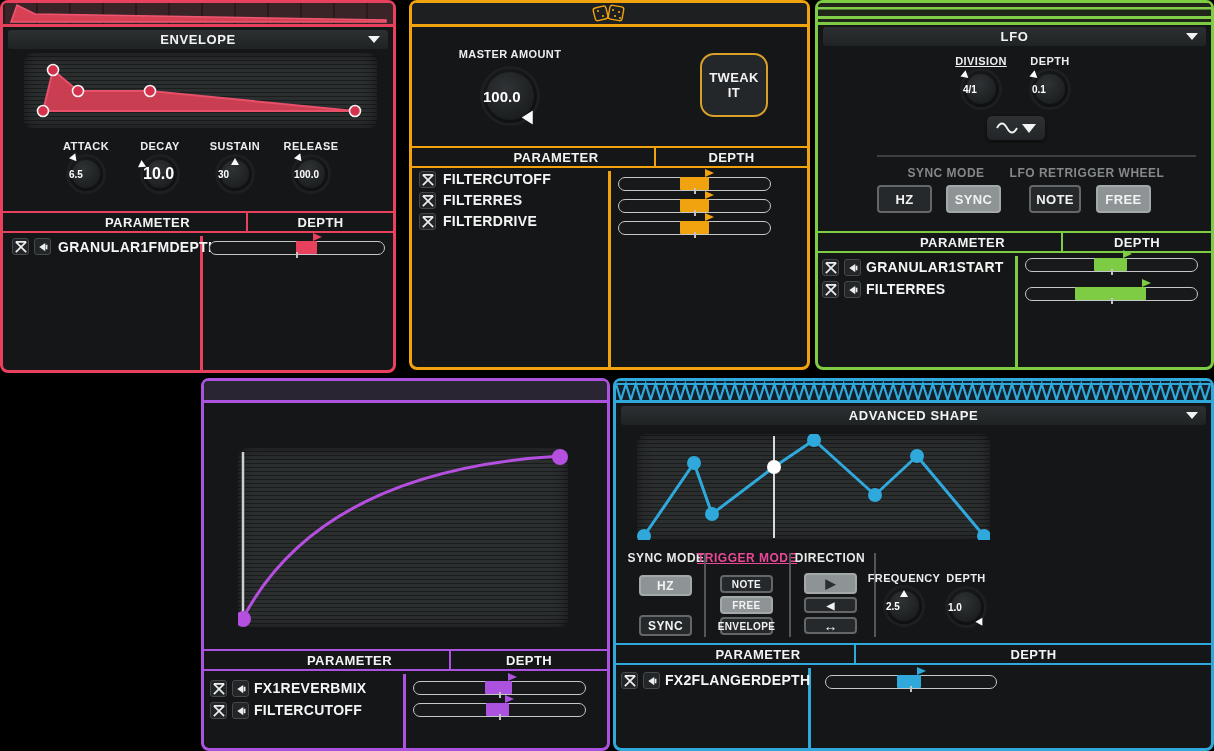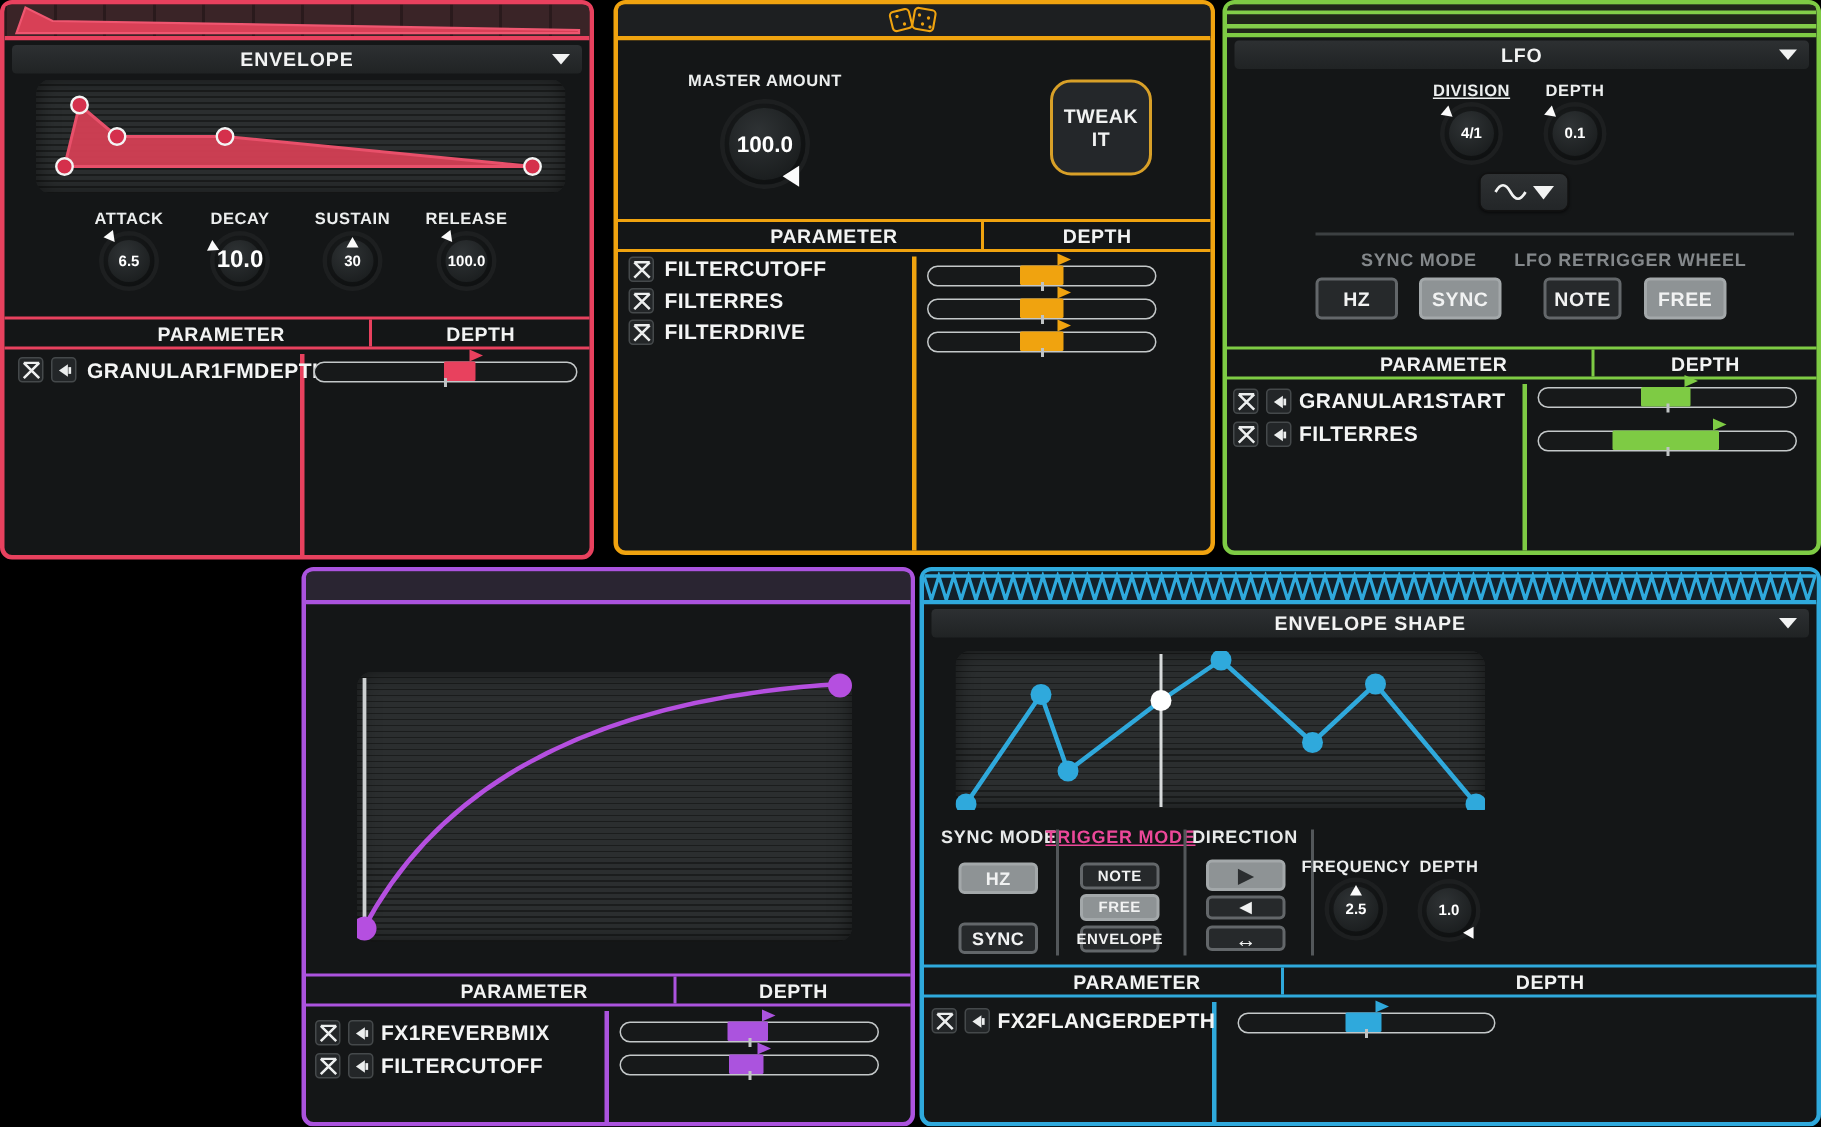--- a/index.html
+++ b/index.html
@@ -15,21 +15,21 @@
             color:#f2f3f3; font-size:13px; letter-spacing:.6px; text-align:center; line-height:19px; }
   .caret { position:absolute; right:8px; top:6px; width:0; height:0;
            border-left:6px solid transparent; border-right:6px solid transparent; border-top:7px solid #f2f3f3; }
   .graphbox { position:absolute; border-radius:10px; background-color:#2b2e2f;
     background-image:repeating-linear-gradient(0deg, rgba(0,0,0,.38) 0 1px, transparent 1px 4px);
     box-shadow:inset 0 0 14px rgba(0,0,0,.55); }
   .klabel { position:absolute; color:#eceeee; font-size:11px; letter-spacing:.4px; text-align:center; transform:translateX(-50%); white-space:nowrap; }
   .knob { position:absolute; border-radius:50%;
     background:radial-gradient(circle at 42% 36%, #2f3335, #1a1d1e 72%);
     box-shadow:inset 0 0 0 3px rgba(0,0,0,.4), 0 0 0 3px rgba(255,255,255,.04);
-    color:#fff; display:flex; align-items:center; justify-content:center; }
+    color:#fff; display:flex; align-items:center; }
   .ptr { position:absolute; left:50%; top:50%; width:0; height:0; margin:-4px -4px;
          border-left:4px solid transparent; border-right:4px solid transparent; border-bottom:7px solid #fbfbfb; }
   .ptr.big { margin:-6px -7px; border-left-width:7px; border-right-width:7px; border-bottom-width:11px; }
   .seclabel { position:absolute; color:#84888b; font-size:12px; letter-spacing:.5px; transform:translateX(-50%); white-space:nowrap; }
   .btn { position:absolute; background:#26292b; border:2px solid #63676a; border-radius:4px;
          color:#f1f2f2; text-align:center; font-size:13px; letter-spacing:.4px;
          display:flex; align-items:center; justify-content:center; }
   .btn.sel { background:#8e9395; border-color:#a3a8aa; }
   .thead { position:absolute; left:0; right:0; height:22px; border-top-width:2.5px; border-bottom-width:2.5px;
            border-top-style:solid; border-bottom-style:solid; display:flex; color:#f2f3f3; font-size:13px; letter-spacing:.4px;padding-left:46px; }
@@ -337,21 +337,21 @@
     </div>
   </div>
 
   <div class="panel" style="left:613px;top:378px;width:601px;height:373px;border-color:#2fa9dc;">
     <div class="topstrip" style="height:22px;border-color:#2fa9dc;background:#13202a;">
       <svg width="595" height="22" viewBox="0 0 601 22" preserveAspectRatio="none" style="position:absolute;left:0;top:0;">
         <path d="M0,3 H601 M0,3 L5,19 L10,3 L15,19 L20,3 L25,19 L30,3 L35,19 L40,3 L45,19 L50,3 L55,19 L60,3 L65,19 L70,3 L75,19 L80,3 L85,19 L90,3 L95,19 L100,3 L105,19 L110,3 L115,19 L120,3 L125,19 L130,3 L135,19 L140,3 L145,19 L150,3 L155,19 L160,3 L165,19 L170,3 L175,19 L180,3 L185,19 L190,3 L195,19 L200,3 L205,19 L210,3 L215,19 L220,3 L225,19 L230,3 L235,19 L240,3 L245,19 L250,3 L255,19 L260,3 L265,19 L270,3 L275,19 L280,3 L285,19 L290,3 L295,19 L300,3 L305,19 L310,3 L315,19 L320,3 L325,19 L330,3 L335,19 L340,3 L345,19 L350,3 L355,19 L360,3 L365,19 L370,3 L375,19 L380,3 L385,19 L390,3 L395,19 L400,3 L405,19 L410,3 L415,19 L420,3 L425,19 L430,3 L435,19 L440,3 L445,19 L450,3 L455,19 L460,3 L465,19 L470,3 L475,19 L480,3 L485,19 L490,3 L495,19 L500,3 L505,19 L510,3 L515,19 L520,3 L525,19 L530,3 L535,19 L540,3 L545,19 L550,3 L555,19 L560,3 L565,19 L570,3 L575,19 L580,3 L585,19 L590,3 L595,19 L600,3" fill="none" stroke="#2fa9dc" stroke-width="2.2"></path>
       </svg>
     </div>
     <div class="hdrbar" style="left:5px;top:25px;width:585px;">
-      <span>ENVELOPE SHAPE</span>
+      <span>ADVANCED SHAPE</span>
       <span class="caret"></span>
     </div>
 
     <div class="graphbox" style="left:21px;top:53px;width:353px;height:106px;">
       <svg width="353" height="106" viewBox="0 0 353 106" style="position:absolute;left:0;top:0;">
         <line x1="137" y1="2" x2="137" y2="104" stroke="#d8dbdc" stroke-width="2"></line>
         <polyline points="7,102 57,29 75,80 137,33 177,6 238,61 280,22 347,102" fill="none" stroke="#2fa9dc" stroke-width="3" stroke-linejoin="round"></polyline>
         <g>
           <circle cx="7" cy="102" r="7" fill="#2fa9dc"></circle>
           <circle cx="57" cy="29" r="7" fill="#2fa9dc"></circle>

